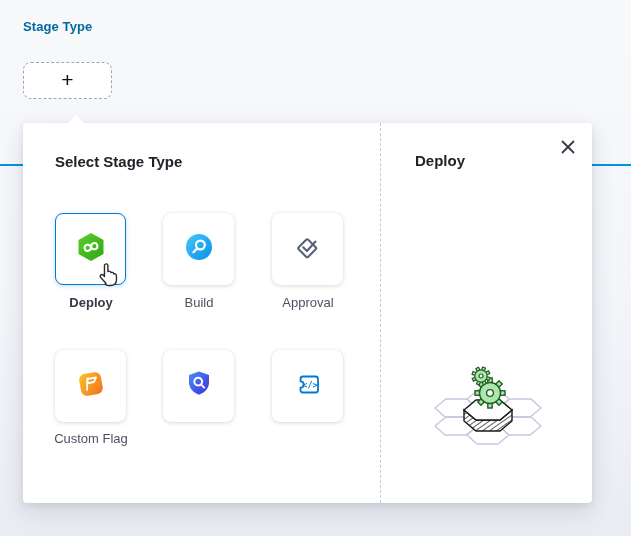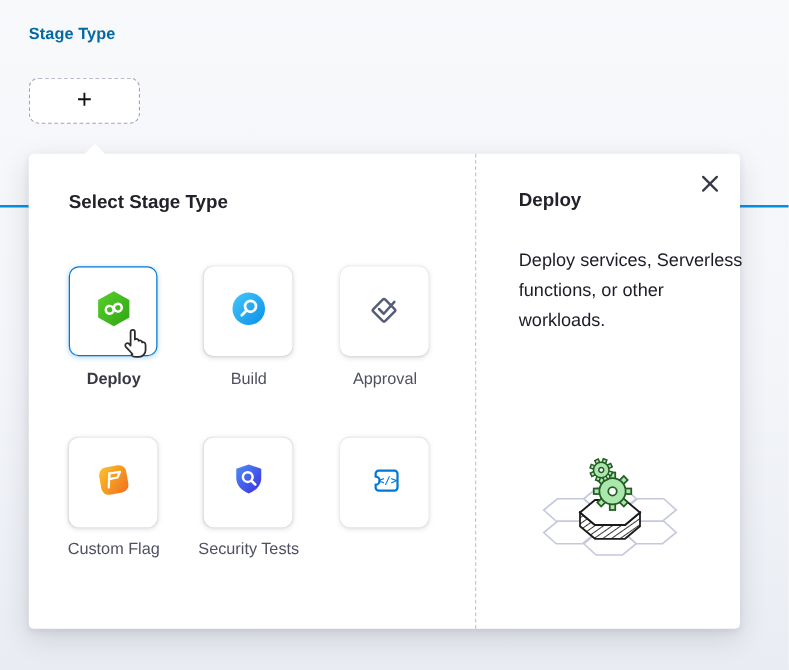--- a/index.html
+++ b/index.html
@@ -161,24 +161,22 @@
     <svg width="26" height="27" viewBox="0 0 24 25">
       <path d="M9.2,21.5 L4.3,16.2 c-0.7-0.8-0.5-1.9,0.2-2.4 c0.7-0.5,1.6-0.4,2.2,0.2 L7.8,15.3 V5.2 c0-0.9,0.7-1.6,1.6-1.6 s1.6,0.7,1.6,1.6 v5.6 c0.3-0.4,0.9-0.6,1.4-0.5 c0.7,0.1,1.3,0.7,1.4,1.4 c0.4-0.3,1-0.4,1.5-0.2 c0.6,0.2,1.1,0.8,1.1,1.4 c0.5-0.2,1-0.2,1.4,0 c0.8,0.3,1.1,1,1.1,1.9 v3.9 c0,2.7-2.2,4.9-4.9,4.9 h-2.4 c-1.2,0-2.4-0.5-3.2-1.4 Z" fill="#fff" stroke="#2b2b2b" stroke-width="1.3" stroke-linejoin="round"></path>
     </svg>
   </span>
 
   <div class="tile-label r1 c1 selected">Deploy</div>
   <div class="tile-label r1 c2">Build</div>
   <div class="tile-label r1 c3">Approval</div>
 
   <div class="tile-label r2 c1">Custom Flag</div>
-  <div class="tile-label r2 c2">Security Tests</div>
 
   <div class="detail-title">Deploy</div>
-  <div class="detail-desc">Deploy services, Serverless functions, or other workloads.</div>
   <div class="close-btn">
     <svg width="16" height="16" viewBox="0 0 16 16">
       <g stroke="#383946" stroke-width="1.8" stroke-linecap="round">
         <line x1="2.5" y1="2.5" x2="13.5" y2="13.5"></line>
         <line x1="13.5" y1="2.5" x2="2.5" y2="13.5"></line>
       </g>
     </svg>
   </div>
 
   <span class="illustration">

